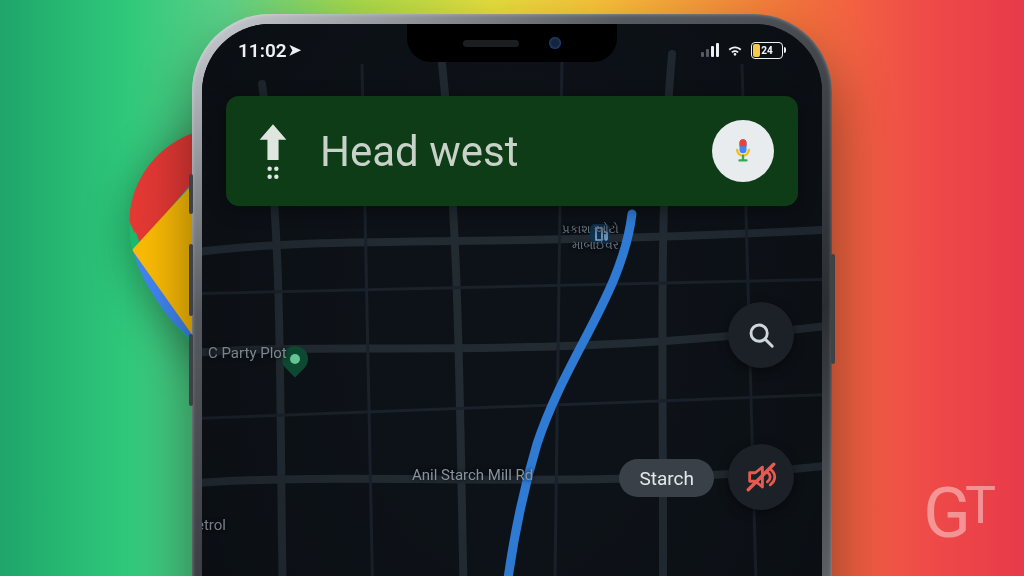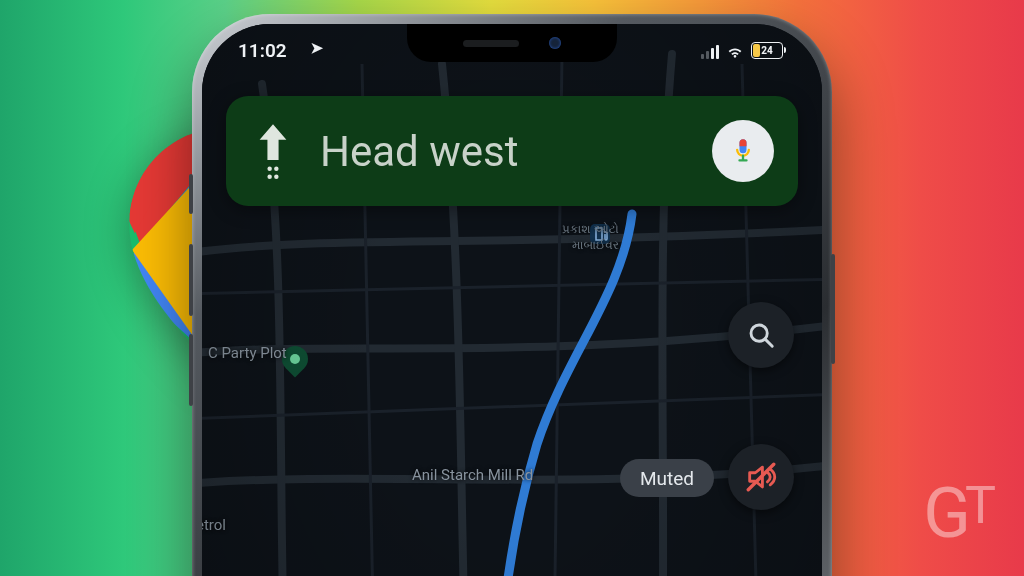--- a/index.html
+++ b/index.html
@@ -15,42 +15,42 @@
   .side-btn{position:absolute;background:#3e4146;border-radius:3px}
   .sb1{left:-3px;top:160px;width:4px;height:40px}
   .sb2{left:-3px;top:230px;width:4px;height:72px}
   .sb3{left:-3px;top:320px;width:4px;height:72px}
   .sb4{right:-3px;top:240px;width:4px;height:110px}
   .notch{position:absolute;top:0;left:50%;transform:translateX(-50%);width:210px;height:38px;background:#000;border-radius:0 0 24px 24px;z-index:30;display:flex;align-items:center;justify-content:center;gap:30px}
   .speaker{width:56px;height:7px;background:#1b1d1f;border-radius:5px}
   .cam{width:12px;height:12px;background:#16243a;border-radius:50%;box-shadow:inset 0 0 3px #2a5bbd}
   
   .statusbar{position:absolute;top:12px;left:0;right:0;height:28px;display:flex;justify-content:space-between;align-items:center;padding:0 36px;color:#eef1f4;font-size:19px;font-weight:600;z-index:25}
-  .sb-left{display:flex;gap:24px;}
-  .sb-right{display:flex;gap:7px;align-items:flex-end}
+  .sb-left{display:flex;gap:2px;align-items:center}
+  .sb-right{display:flex;gap:7px;align-items:center}
   .loc-arrow{font-size:15px}
   .sig{display:flex;gap:2px;align-items:flex-end;height:14px}
   .sig i{width:3px;background:#555a60;border-radius:1px}
   .sig i.on{background:#eef1f4}
   .sig i:nth-child(1){height:5px}.sig i:nth-child(2){height:8px}.sig i:nth-child(3){height:11px}.sig i:nth-child(4){height:14px}
   .wifi{width:18px;height:14px}
   .batt{display:flex;align-items:center;gap:1px}
   .batt-body{width:30px;height:15px;border:1.6px solid #eef1f4;border-radius:4px;display:flex;align-items:center;justify-content:center;font-size:10px;font-weight:800;color:#eef1f4;position:relative}
   .batt-body::before{content:"";position:absolute;left:1px;top:1px;bottom:1px;width:24%;background:#f7c948;border-radius:2px;z-index:-0}
   .batt-body span{position:relative;z-index:1}
   .batt-tip{width:2px;height:6px;background:#eef1f4;border-radius:0 2px 2px 0}
   
   .map{position:absolute;inset:0;background:#0d1218}
   .map svg{position:absolute;inset:0;width:100%;height:100%}
   .map-label{position:absolute;color:#88939e;font-size:15px;white-space:nowrap;text-shadow:0 0 4px #000}
   .map-label.small{font-size:12px;color:#6a7680}
   .poi{position:absolute;width:26px;height:26px;background:#0e4d33;border-radius:50% 50% 50% 0;transform:rotate(-45deg);display:flex;align-items:center;justify-content:center}
   .poi::after{content:"";width:10px;height:10px;background:#6ad19b;border-radius:50%;transform:rotate(45deg)}
   
-  .dir-card{position:absolute;top:72px;left:24px;right:24px;height:110px;background:#0d3c17;border-radius:22px;display:flex;align-items:center;padding:0 24px;gap:24px;z-index:20;box-shadow:0 4px 18px rgba(0,0,0,.4)}
+  .dir-card{position:absolute;top:72px;left:24px;right:24px;height:110px;background:#0d3c17;border-radius:13px;display:flex;align-items:center;padding:0 24px;gap:24px;z-index:20;box-shadow:0 4px 18px rgba(0,0,0,.4)}
   .dir-arrow{width:46px;height:58px;flex:none}
   .dir-text{color:#c8d2c9;font-size:42px;font-weight:400;flex:1}
   .mic-btn{width:62px;height:62px;border-radius:50%;background:#e9ecef;display:flex;align-items:center;justify-content:center;flex:none}
   
   .fab{position:absolute;width:66px;height:66px;border-radius:50%;background:#1c2127;display:flex;align-items:center;justify-content:center;z-index:18;box-shadow:0 3px 10px rgba(0,0,0,.5)}
   .fab-search{right:28px;top:278px}
   .fab-mute{right:28px;top:420px}
   .mute-chip{position:absolute;right:108px;top:435px;height:38px;padding:0 20px;background:#3a4048;border-radius:20px;color:#e4e8ec;font-size:19px;display:flex;align-items:center;z-index:18}
   
   .phone-inner::after{content:"";position:absolute;inset:0;background:radial-gradient(ellipse at 50% 40%,transparent 30%,rgba(0,0,0,.22) 100%);pointer-events:none}
@@ -182,21 +182,21 @@
       </div>
 
       <div class="fab fab-search">
         <svg width="30" height="30" viewBox="0 0 24 24">
           <circle cx="10.5" cy="10.5" r="6.5" stroke="#cfd6dc" stroke-width="2.3" fill="none"></circle>
           <line x1="15.5" y1="15.5" x2="21" y2="21" stroke="#cfd6dc" stroke-width="2.3" stroke-linecap="round"></line>
         </svg>
       </div>
 
       <div class="mute-chip">
-        <span>Muted</span>
+        <span>Starch</span>
       </div>
       <div class="fab fab-mute">
         <svg width="34" height="34" viewBox="0 0 24 24">
           <path d="M4 9v6h4l5 4V5L8 9H4Z" fill="none" stroke="#e75a52" stroke-width="2" stroke-linejoin="round"></path>
           <path d="M16.5 8.5c1.2 1 2 2.2 2 3.5s-.8 2.5-2 3.5M18.5 6.5c2 1.5 3.2 3.3 3.2 5.5s-1.2 4-3.2 5.5" stroke="#e75a52" stroke-width="2" fill="none" stroke-linecap="round"></path>
           <line x1="3" y1="21" x2="21" y2="3" stroke="#e75a52" stroke-width="2.4" stroke-linecap="round"></line>
         </svg>
       </div>
 
     </div>

